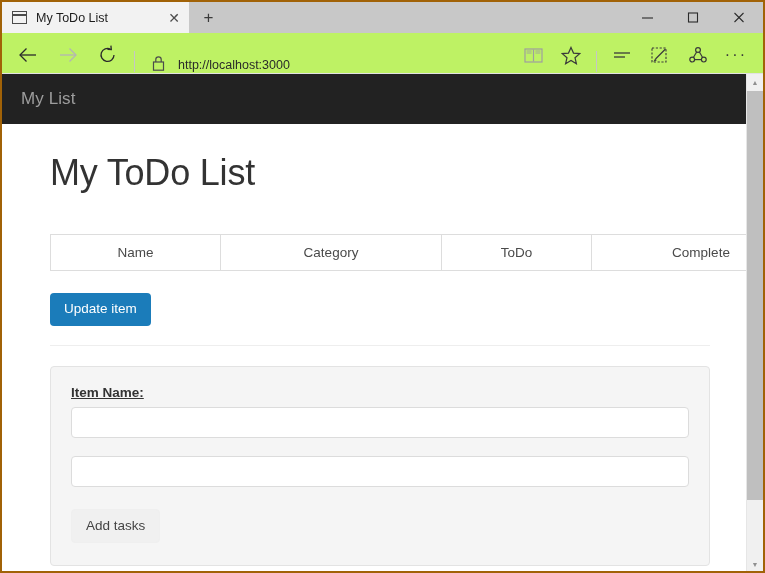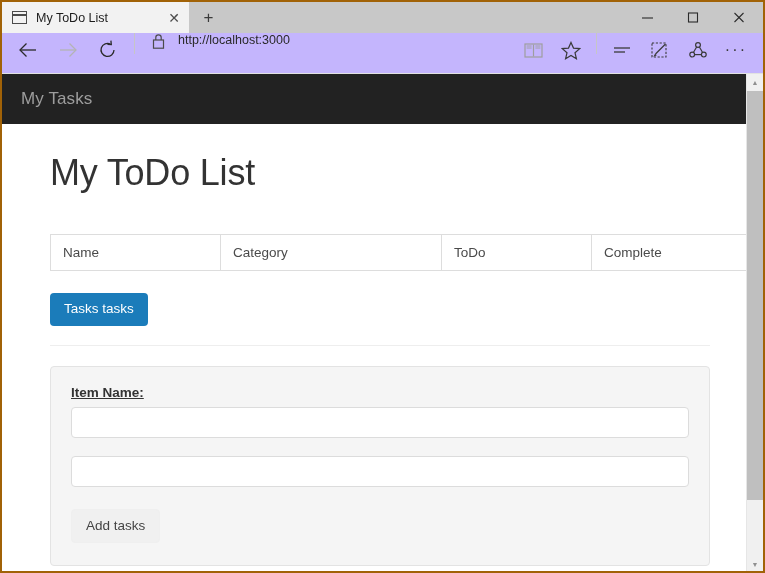--- a/index.html
+++ b/index.html
@@ -101,24 +101,24 @@
     display: flex;
     align-items: center;
     justify-content: center;
     color: #2b2b2b;
   }
   .wc svg { display: block; }
 
   
   .navbar-chrome {
     height: 41px;
-    background: #c4b5fd;
-    display: flex;
-    align-items: flex-start;
-    padding: 0 8px 9px 6px;
+    background: #bef264;
+    display: flex;
+    align-items: flex-end;
+    padding: 0 8px 1px 6px;
     box-sizing: border-box;
     border-bottom: 1px solid #e2e2e2;
   }
   .navbtn {
     width: 40px;
     height: 34px;
     display: flex;
     align-items: center;
     justify-content: center;
     color: #2b2b2b;
@@ -211,21 +211,21 @@
 
   
   table.tasks {
     width: 660px;
     border-collapse: collapse;
     margin-top: 40px;
     table-layout: fixed;
   }
   table.tasks th {
     border: 1px solid #dddddd;
-    text-align: left;
+    text-align: center;
     font-weight: normal;
     font-size: 13.5px;
     color: #4a4a4a;
     padding: 8px 12px;
     height: 19px;
     vertical-align: middle;
   }
   .col-name { width: 145px; }
   .col-cat { width: 196px; }
   .col-date { width: 125px; }
@@ -430,39 +430,39 @@
     </div>
     <div class="toolicon">
       <span class="dots">···</span>
     </div>
   </div>
 
   <div class="viewport">
     <div class="page">
 
       <div class="site-navbar">
-        <span class="site-brand">My Tasks</span>
+        <span class="site-brand">My List</span>
       </div>
 
       <div class="container">
         <h1 class="page-title">My ToDo List</h1>
 
         <table class="tasks">
           <thead>
             <tr>
               <th class="col-name">Name</th>
               <th class="col-cat">Category</th>
               <th class="col-date">ToDo</th>
               <th class="col-complete">Complete</th>
             </tr>
           </thead>
           <tbody></tbody>
         </table>
 
-        <button class="btn-primary">Tasks tasks</button>
+        <button class="btn-primary">Update item</button>
 
         <hr class="divider">
 
         <div class="panel">
           <label class="form-label">Item Name:</label>
           <input class="form-input" type="text" placeholder="" style="">
           <div class="field-gap"></div>
           <input class="form-input" type="text" placeholder="" style="">
           <button class="btn-default">Add tasks</button>
         </div>

